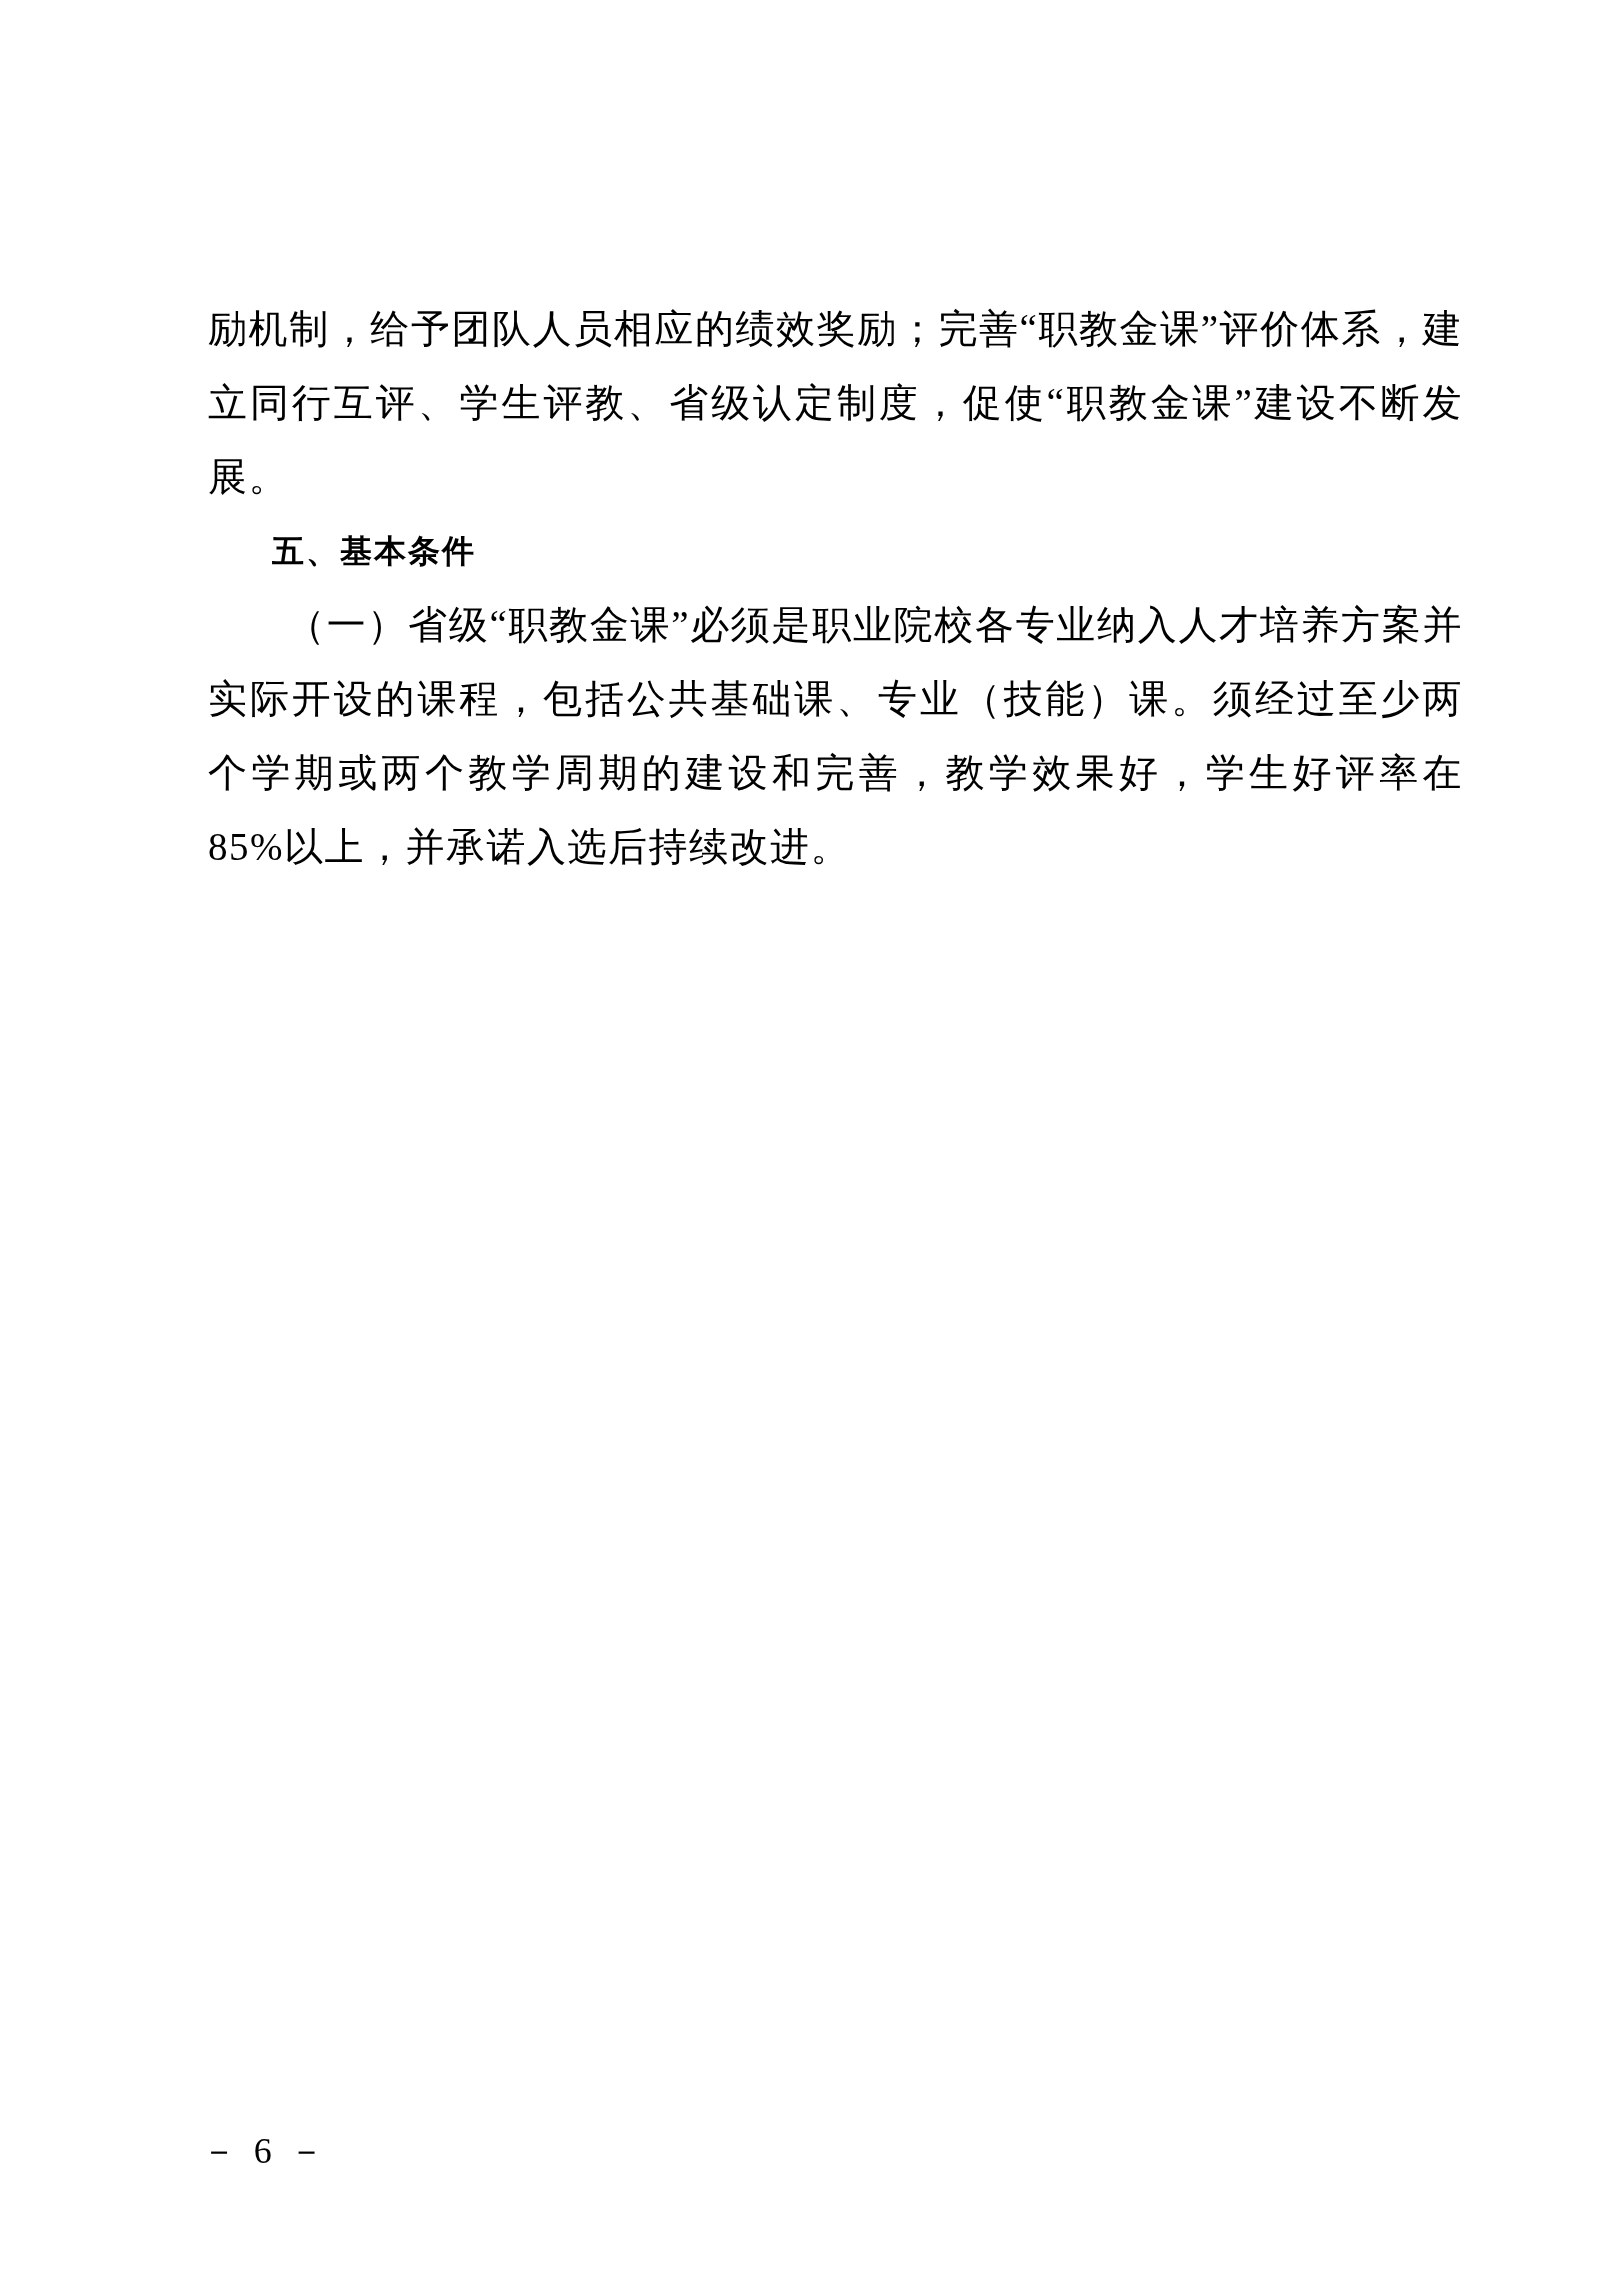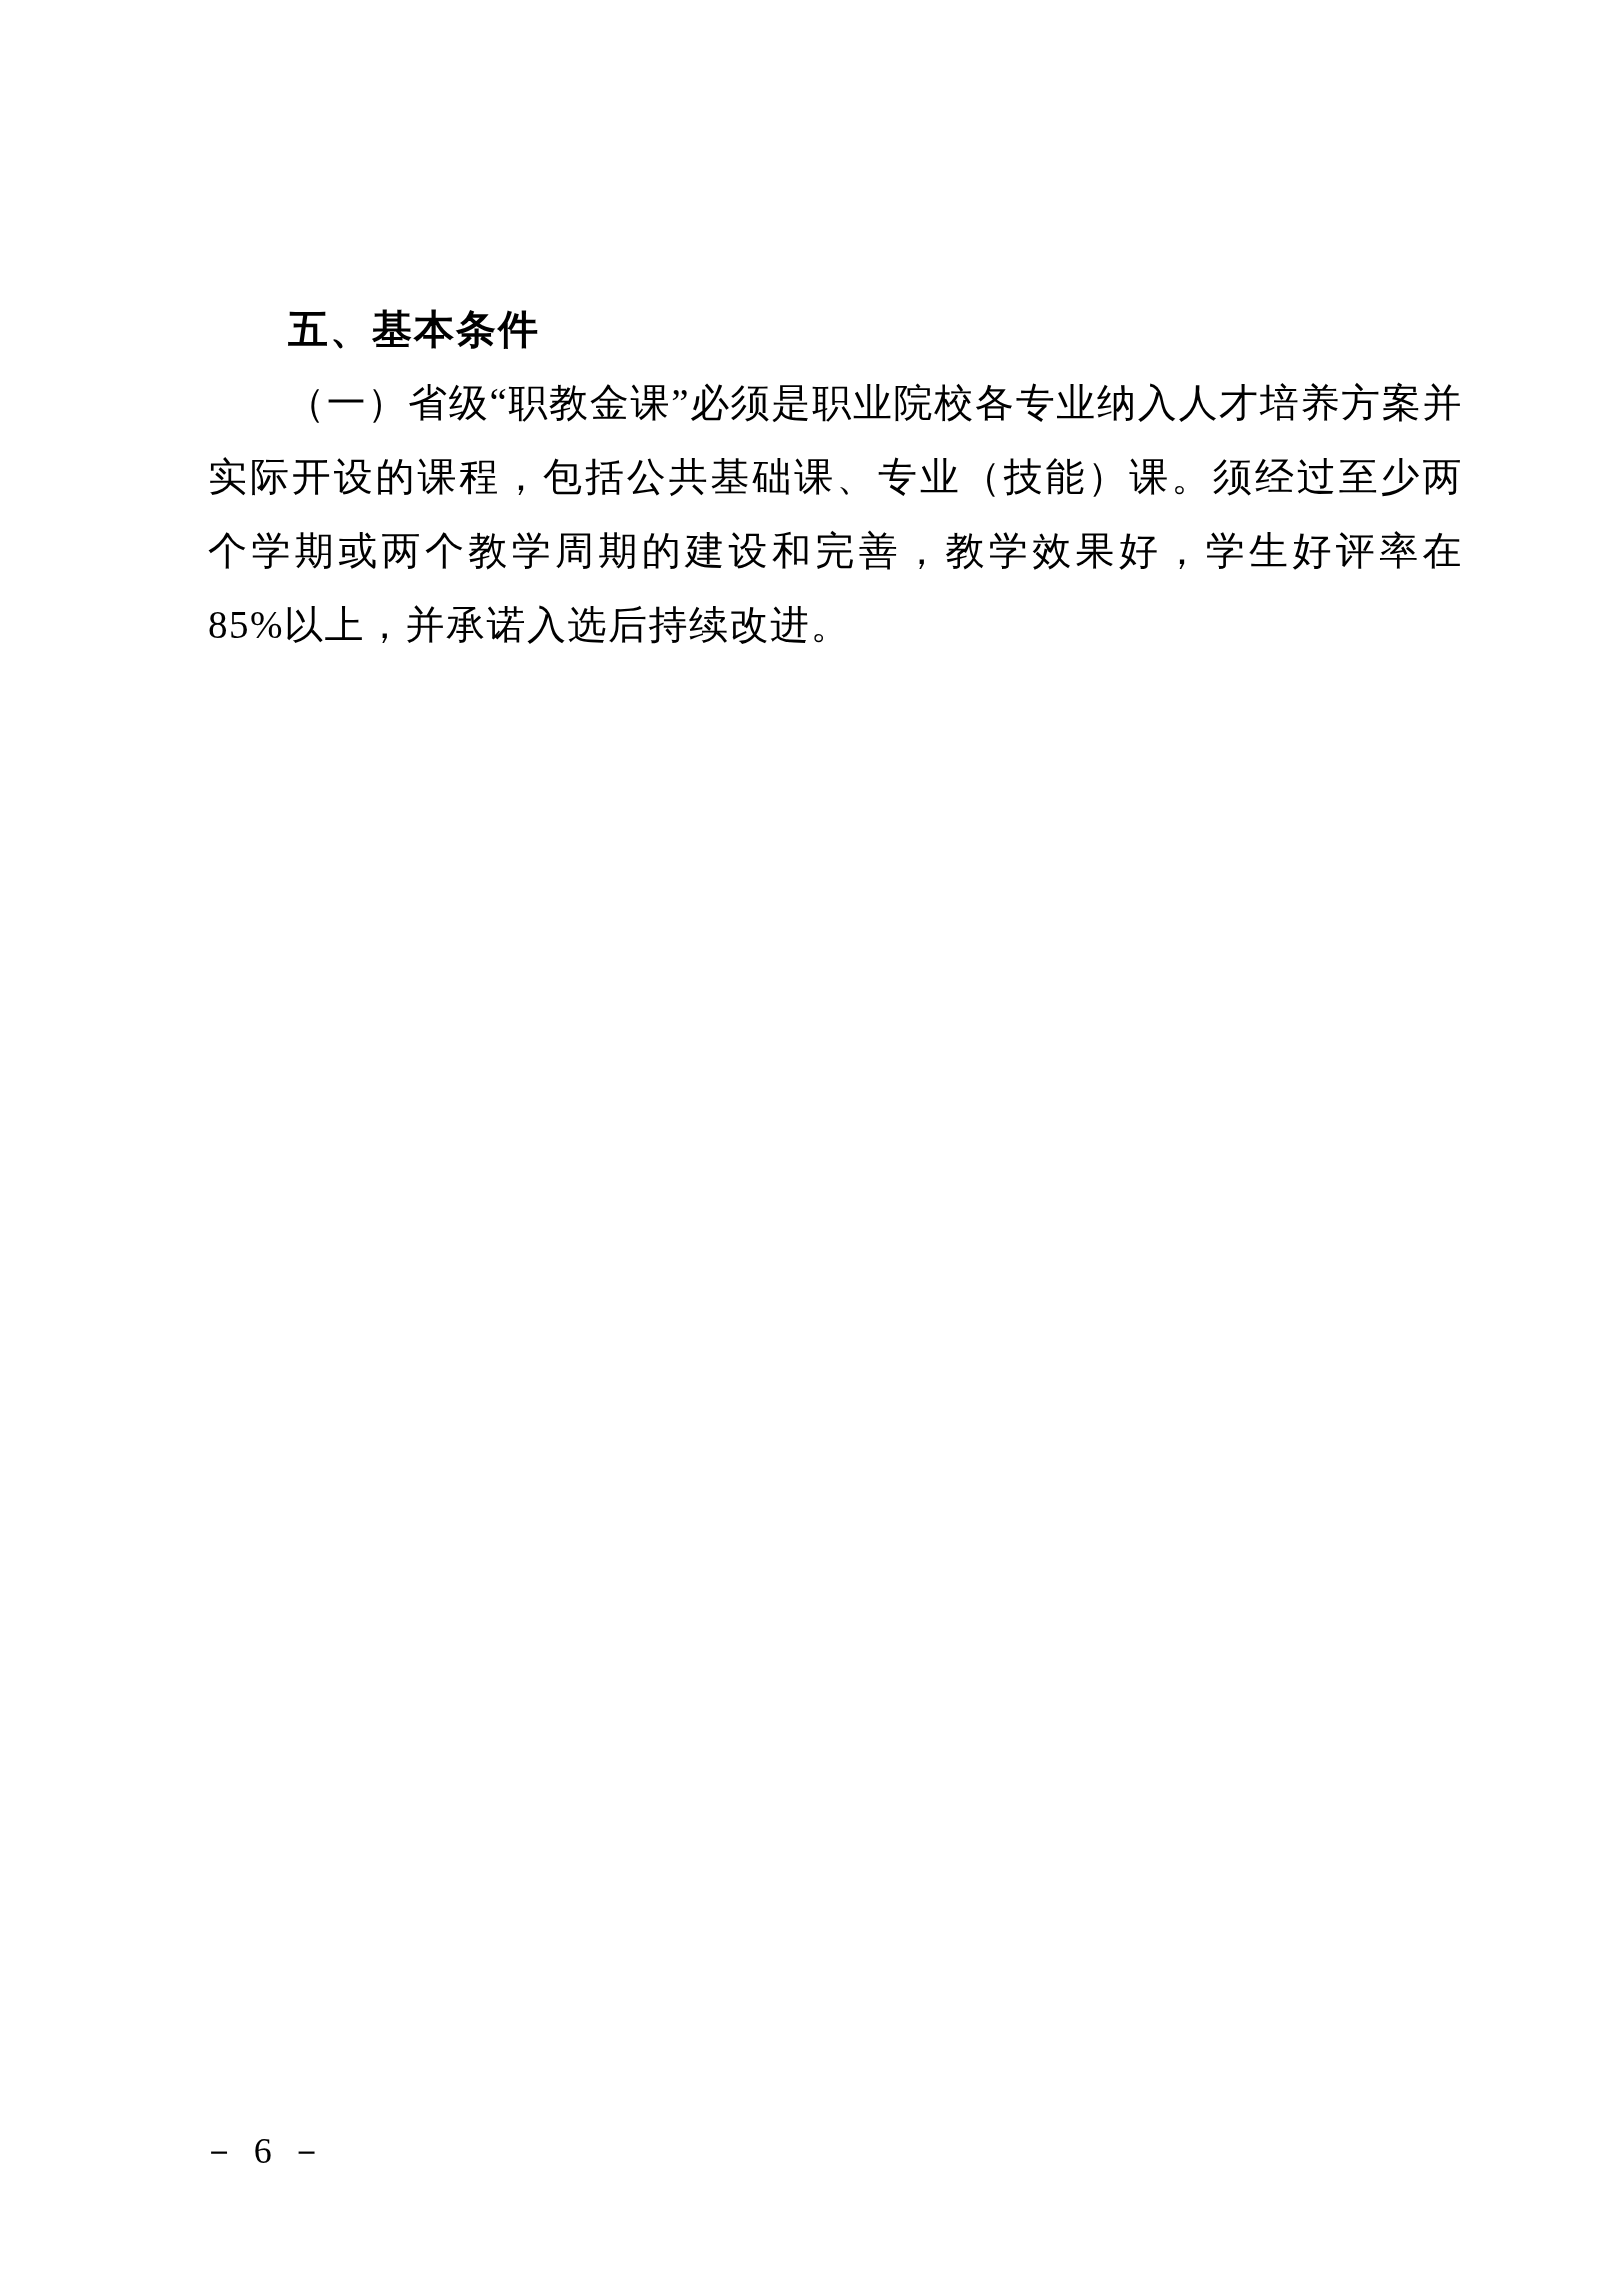--- a/index.html
+++ b/index.html
@@ -33,40 +33,41 @@
   }
   .para-indent {
     text-indent: 2em;
   }
   .section-heading {
     margin: 0;
     padding: 0;
     text-indent: 2em;
     font-family: "Liberation Sans", "DejaVu Sans", sans-serif;
     font-weight: 700;
-    font-size: 40px;
+    font-size: 32px;
     line-height: 74px;
     letter-spacing: 2px;
   }
   .page-number {
     position: absolute;
     left: 201px;
     top: 2129px;
     font-size: 36px;
     line-height: 44px;
     letter-spacing: 3.9px;
     font-family: "Liberation Serif", "DejaVu Serif", serif;
     color: #000000;
     white-space: pre;
   }
 </style>
 </head>
 <body>
 
 <div class="page">
   <div class="text-block">
+    <p class="para-continuation">励机制，给予团队人员相应的绩效奖励；完善“职教金课”评价体系，建立同行互评、学生评教、省级认定制度，促使“职教金课”建设不断发展。</p>
     <h2 class="section-heading">五、基本条件</h2>
     <p class="para-indent">（一）省级“职教金课”必须是职业院校各专业纳入人才培养方案并实际开设的课程，包括公共基础课、专业（技能）课。须经过至少两个学期或两个教学周期的建设和完善，教学效果好，学生好评率在 85%以上，并承诺入选后持续改进。</p>
   </div>
 
   <div class="page-number">－ 6 －</div>
 </div>
 
 
 </body></html>

